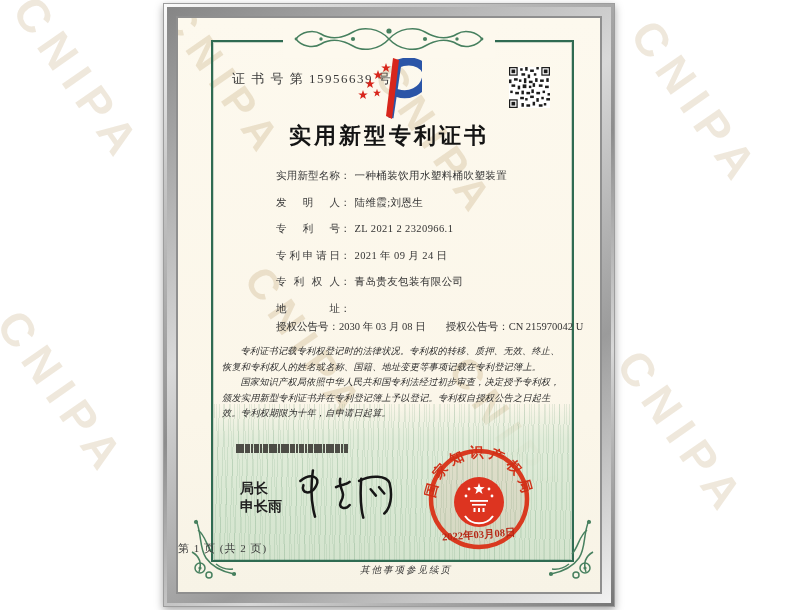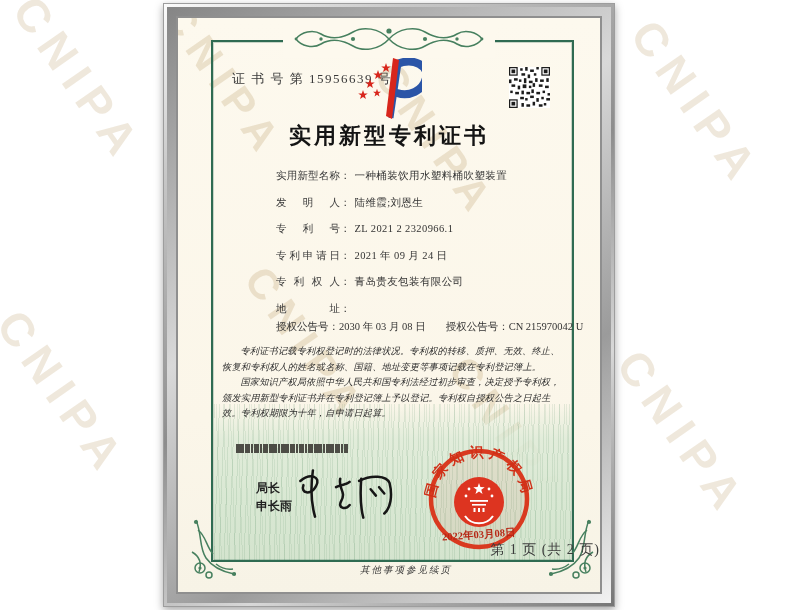--- a/index.html
+++ b/index.html
@@ -67,27 +67,27 @@
   .paras p { text-indent:2em; letter-spacing:0.2px; }
 
   .barcode { position:absolute; left:58px; top:426px; width:112px; height:9px;
     background:
       repeating-linear-gradient(90deg,#4d4d46 0 2px,rgba(0,0,0,0) 2px 3px),
       repeating-linear-gradient(90deg,#4d4d46 0 1px,rgba(0,0,0,0) 1px 5px),
       repeating-linear-gradient(90deg,#4d4d46 0 3px,rgba(0,0,0,0) 3px 9px); }
 
   .signer { position:absolute; left:62px; top:461px;
     font-family:"Liberation Sans","DejaVu Sans",sans-serif; font-weight:bold;
-    font-size:12px; line-height:18px; color:#222;padding-left:16px; }
+    font-size:14px; line-height:18px; color:#222; }
   .signature { position:absolute; left:116px; top:448px; }
 
   .seal { position:absolute; left:246px; top:424px; width:112px; height:112px; }
 
-  .page-ind { position:absolute; left:0; right:0; top:523px; text-align:right;
-    font-size:14px; letter-spacing:1px; color:#3c3c3c; }
+  .page-ind { position:absolute; left:0; right:0; top:523px; text-align:left;
+    font-size:11px; letter-spacing:1px; color:#3c3c3c; }
   .footer-note { position:absolute; left:0; right:0; top:546px; text-align:center;
     font-size:9.5px; font-style:italic; letter-spacing:2px; color:#333;padding-left:34px; }
 </style>
 </head>
 <body>
 
 <div class="stage">
 
   <span class="wm wm-page" style="left:46px; top:-14px;">CNIPA</span>
   <span class="wm wm-page" style="left:30px; top:300px;">CNIPA</span>

